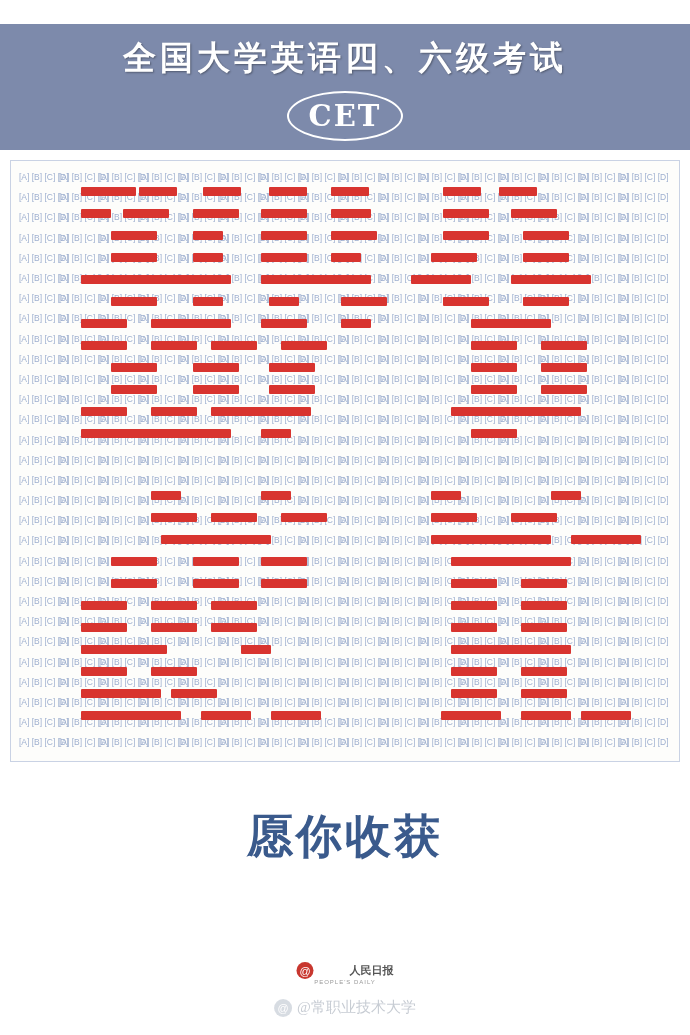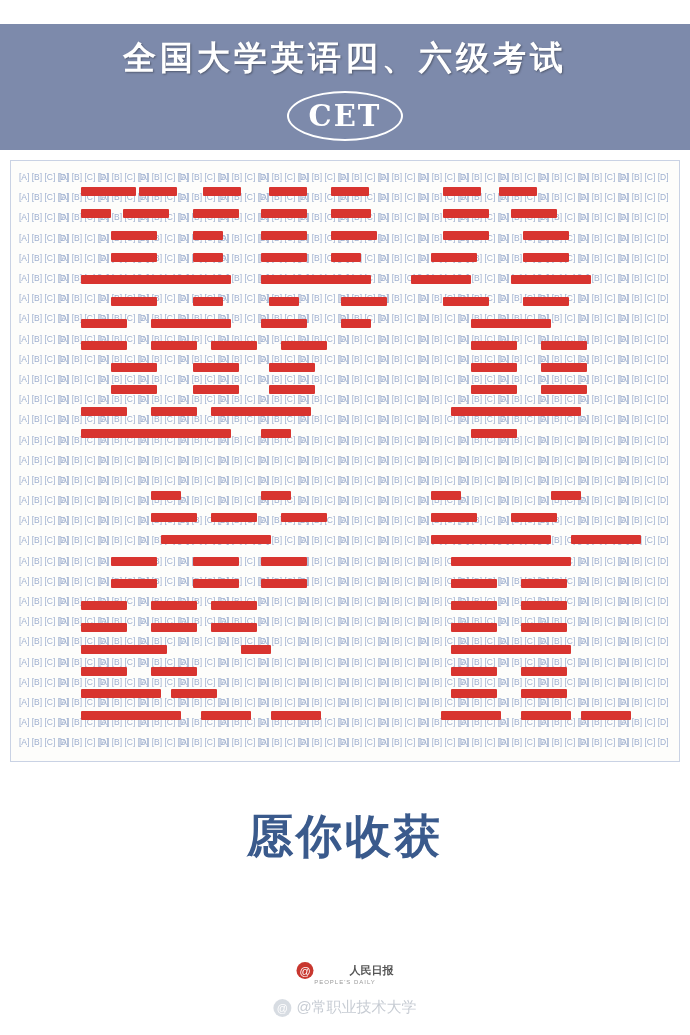--- a/index.html
+++ b/index.html
@@ -188,21 +188,21 @@
     background: #b8c0cc;
     color: #ffffff;
     font-size: 11px;
     display: flex;
     align-items: center;
     justify-content: center;
   }
   #weibo-text {
     color: #9aa3b0;
     font-size: 15px;
-    font-family: Liberation Sans, sans-serif;
+    font-family: Liberation Serif, serif;
     white-space: nowrap;
   }
 </style>
 </head>
 <body>
 
 <div id="header-banner">
   <div id="header-title">全国大学英语四、六级考试</div>
   <div id="cet-badge">
     <span id="cet-badge-text">CET</span>

